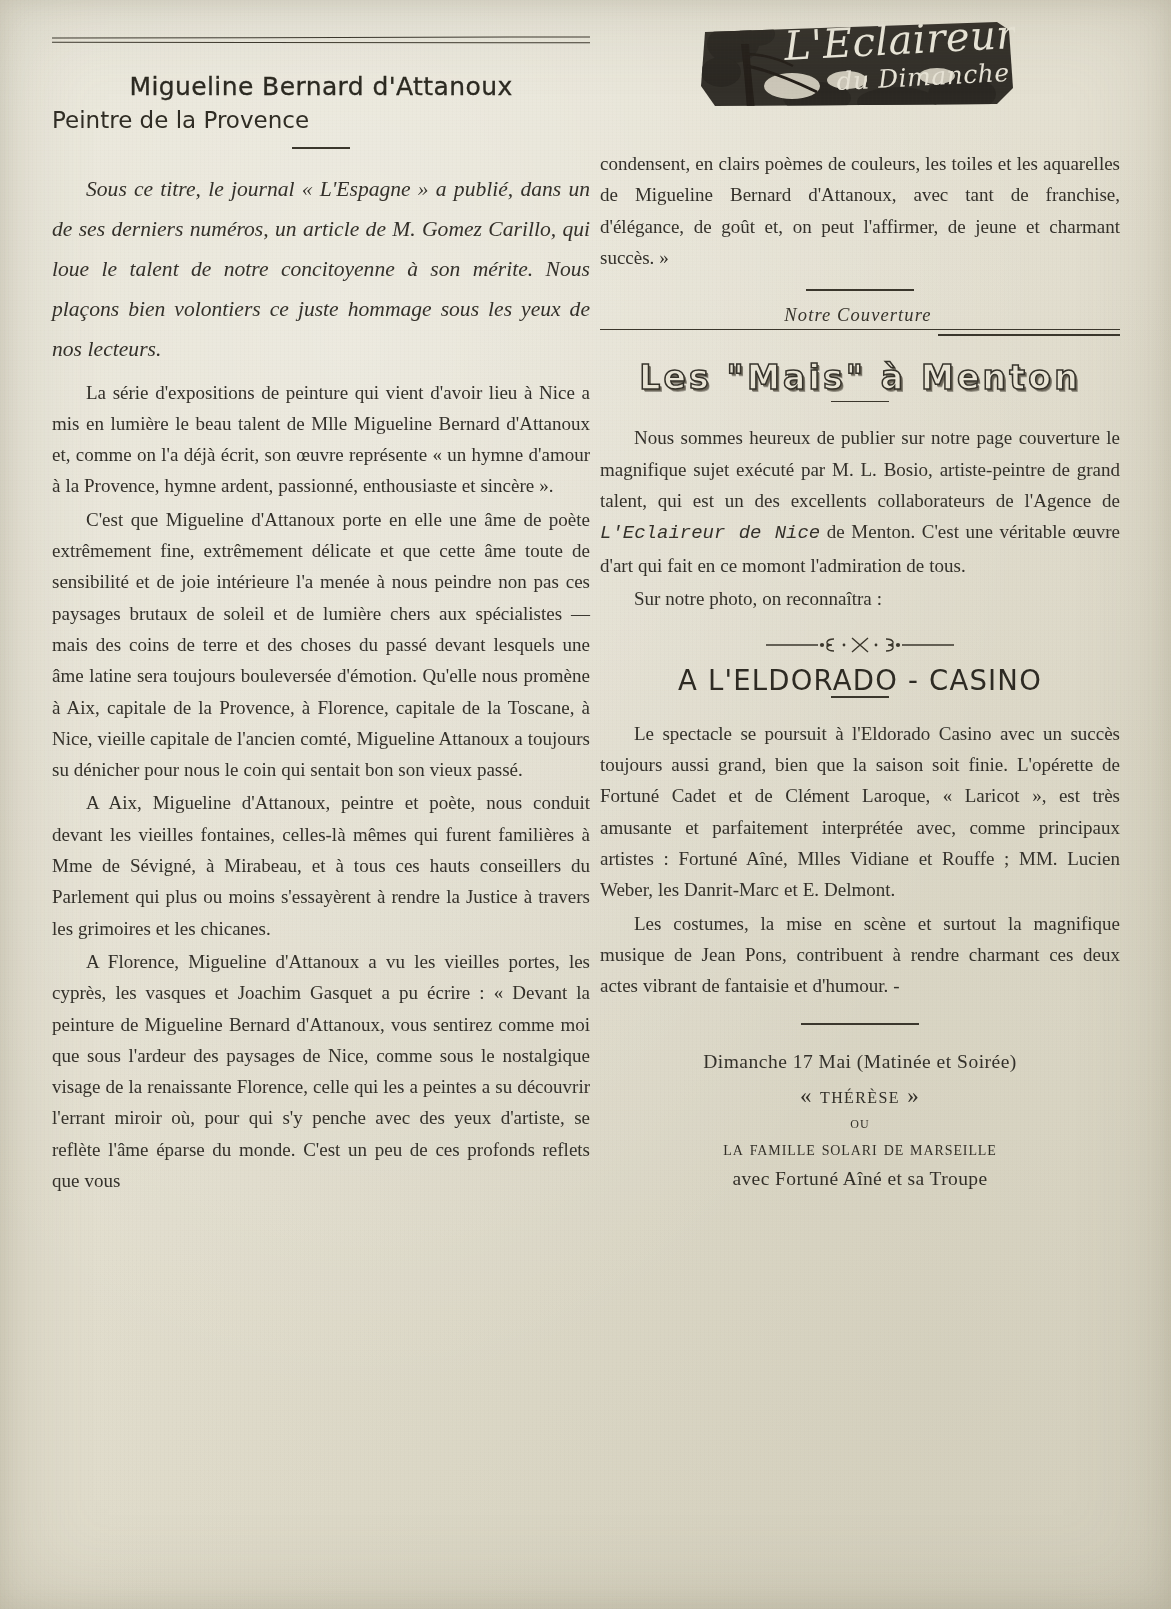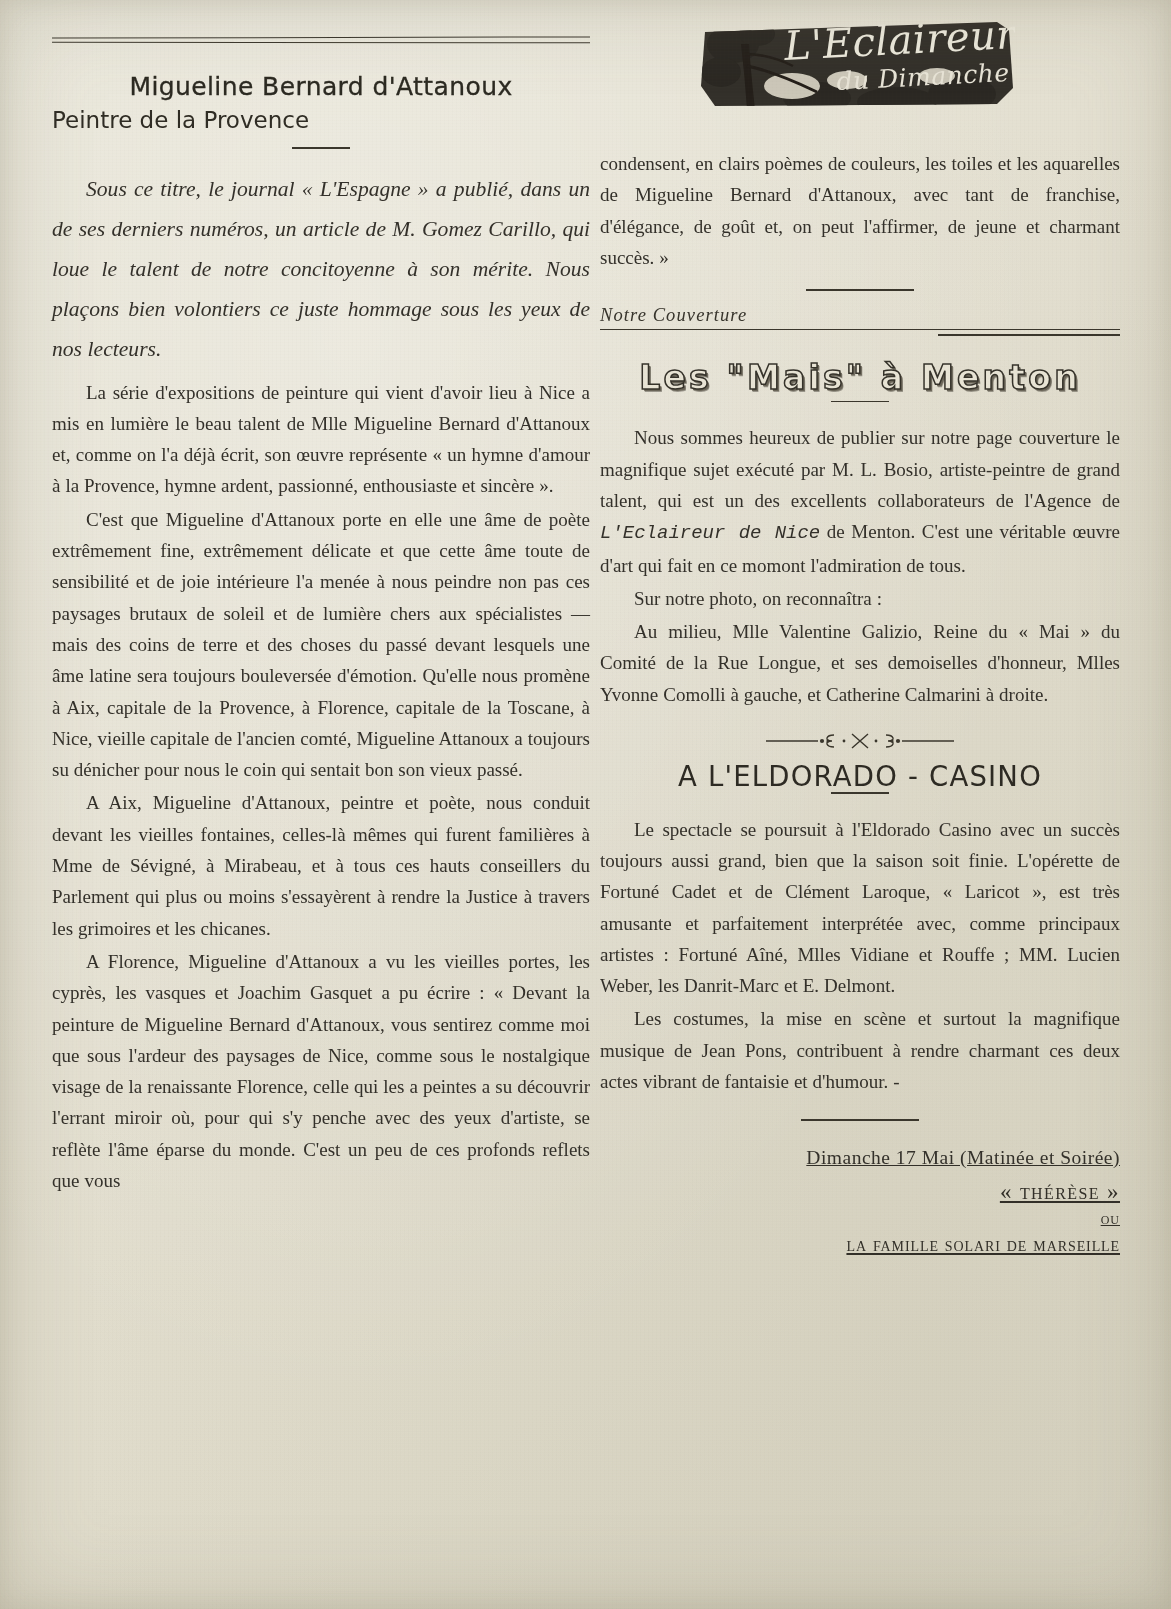--- a/index.html
+++ b/index.html
@@ -110,21 +110,21 @@
   }
   .mini-rule {
     width: 108px; height: 1.6px;
     background: #3a362c;
     margin: 16px auto 12px auto;
   }
   .kicker {
     font-style: italic;
     font-size: 18.5px;
     letter-spacing: 1.1px;
-    text-align: left;
+    text-align: center;
     margin: 14px 0 3px 0;
     padding-right: 4px;
     color: #37342c;
   }
   .kicker-rule {
     height: 1.5px; background:#3a362c;
     width: 100%; margin-bottom: 4px;
   }
   .kicker-rule2 {
     height: 1.5px; background:#3a362c;
@@ -160,22 +160,21 @@
     font-size: 19px;
     letter-spacing: 1px;
     color: #3a362c;
     font-family: "DejaVu Sans", sans-serif;
   }
   .ornament svg { display:inline-block; vertical-align: middle; }
 
   
   .announce {
     margin-top: 22px;
-    text-align: right;
-    text-decoration: underline;
+    text-align: center;
   }
   .announce .ann-rule {
     width: 118px; height: 1.6px; background:#3a362c;
     margin: 0 auto 22px auto;
   }
   .ann-line {
     font-size: 19.5px;
     line-height: 30px;
     letter-spacing: .5px;
     margin: 0 0 6px 0;
@@ -273,21 +272,20 @@
     <div class="kicker">Notre Couverture</div>
     <div class="kicker-rule"></div>
     <div class="kicker-rule2"></div>
 
     <h2 class="head-deco">Les "Mais" à Menton</h2>
     <div class="short-rule"></div>
 
     <p class="body"><span>Nous sommes heureux de publier sur notre page couverture le magnifique sujet exécuté par M. L. Bosio, artiste-peintre de grand talent, qui est un des excellents collaborateurs de l'Agence de </span><span class="ital">L'Eclaireur de Nice</span><span> de Menton. C'est une véritable œuvre d'art qui fait en ce momont l'admiration de tous.</span></p>
 
     <p class="body">Sur notre photo, on reconnaîtra :</p>
-    <p class="body">Au milieu, Mlle Valentine Galizio, Reine du « Mai » du Comité de la Rue Longue, et ses demoiselles d'honneur, Mlles Yvonne Comolli à gauche, et Catherine Calmarini à droite.</p>
 
     <div class="ornament">
       <svg width="200" height="16" viewBox="0 0 200 16" xmlns="http://www.w3.org/2000/svg" aria-hidden="true">
         <g stroke="#3a362c" stroke-width="1.4" fill="none">
           <line x1="6" y1="8" x2="58" y2="8"></line>
           <line x1="142" y1="8" x2="194" y2="8"></line>
           <path d="M74,2 C66,2 64,8 72,8 C64,8 66,14 74,14"></path>
           <path d="M126,2 C134,2 136,8 128,8 C136,8 134,14 126,14"></path>
           <path d="M92,1 L100,8 L92,15"></path>
           <path d="M108,1 L100,8 L108,15"></path>
@@ -308,18 +306,19 @@
 
     <p class="body">Le spectacle se poursuit à l'Eldorado Casino avec un succès toujours aussi grand, bien que la saison soit finie. L'opérette de Fortuné Cadet et de Clément Laroque, « Laricot », est très amusante et parfaitement interprétée avec, comme principaux artistes : Fortuné Aîné, Mlles Vidiane et Rouffe ; MM. Lucien Weber, les Danrit-Marc et E. Delmont.</p>
     <p class="body">Les costumes, la mise en scène et surtout la magnifique musique de Jean Pons, contribuent à rendre charmant ces deux actes vibrant de fantaisie et d'humour. -</p>
 
     <div class="announce">
       <div class="ann-rule"></div>
       <p class="ann-line">Dimanche 17 Mai (Matinée et Soirée)</p>
       <p class="ann-title">« Thérèse »</p>
       <p class="ann-ou">ou</p>
       <p class="ann-sub">La Famille Solari de Marseille</p>
+      <p class="ann-last">avec Fortuné Aîné et sa Troupe</p>
     </div>
   </div>
 
   <div class="grain"></div>
   <div class="vignette"></div>
 </div>
 
 </body></html>

